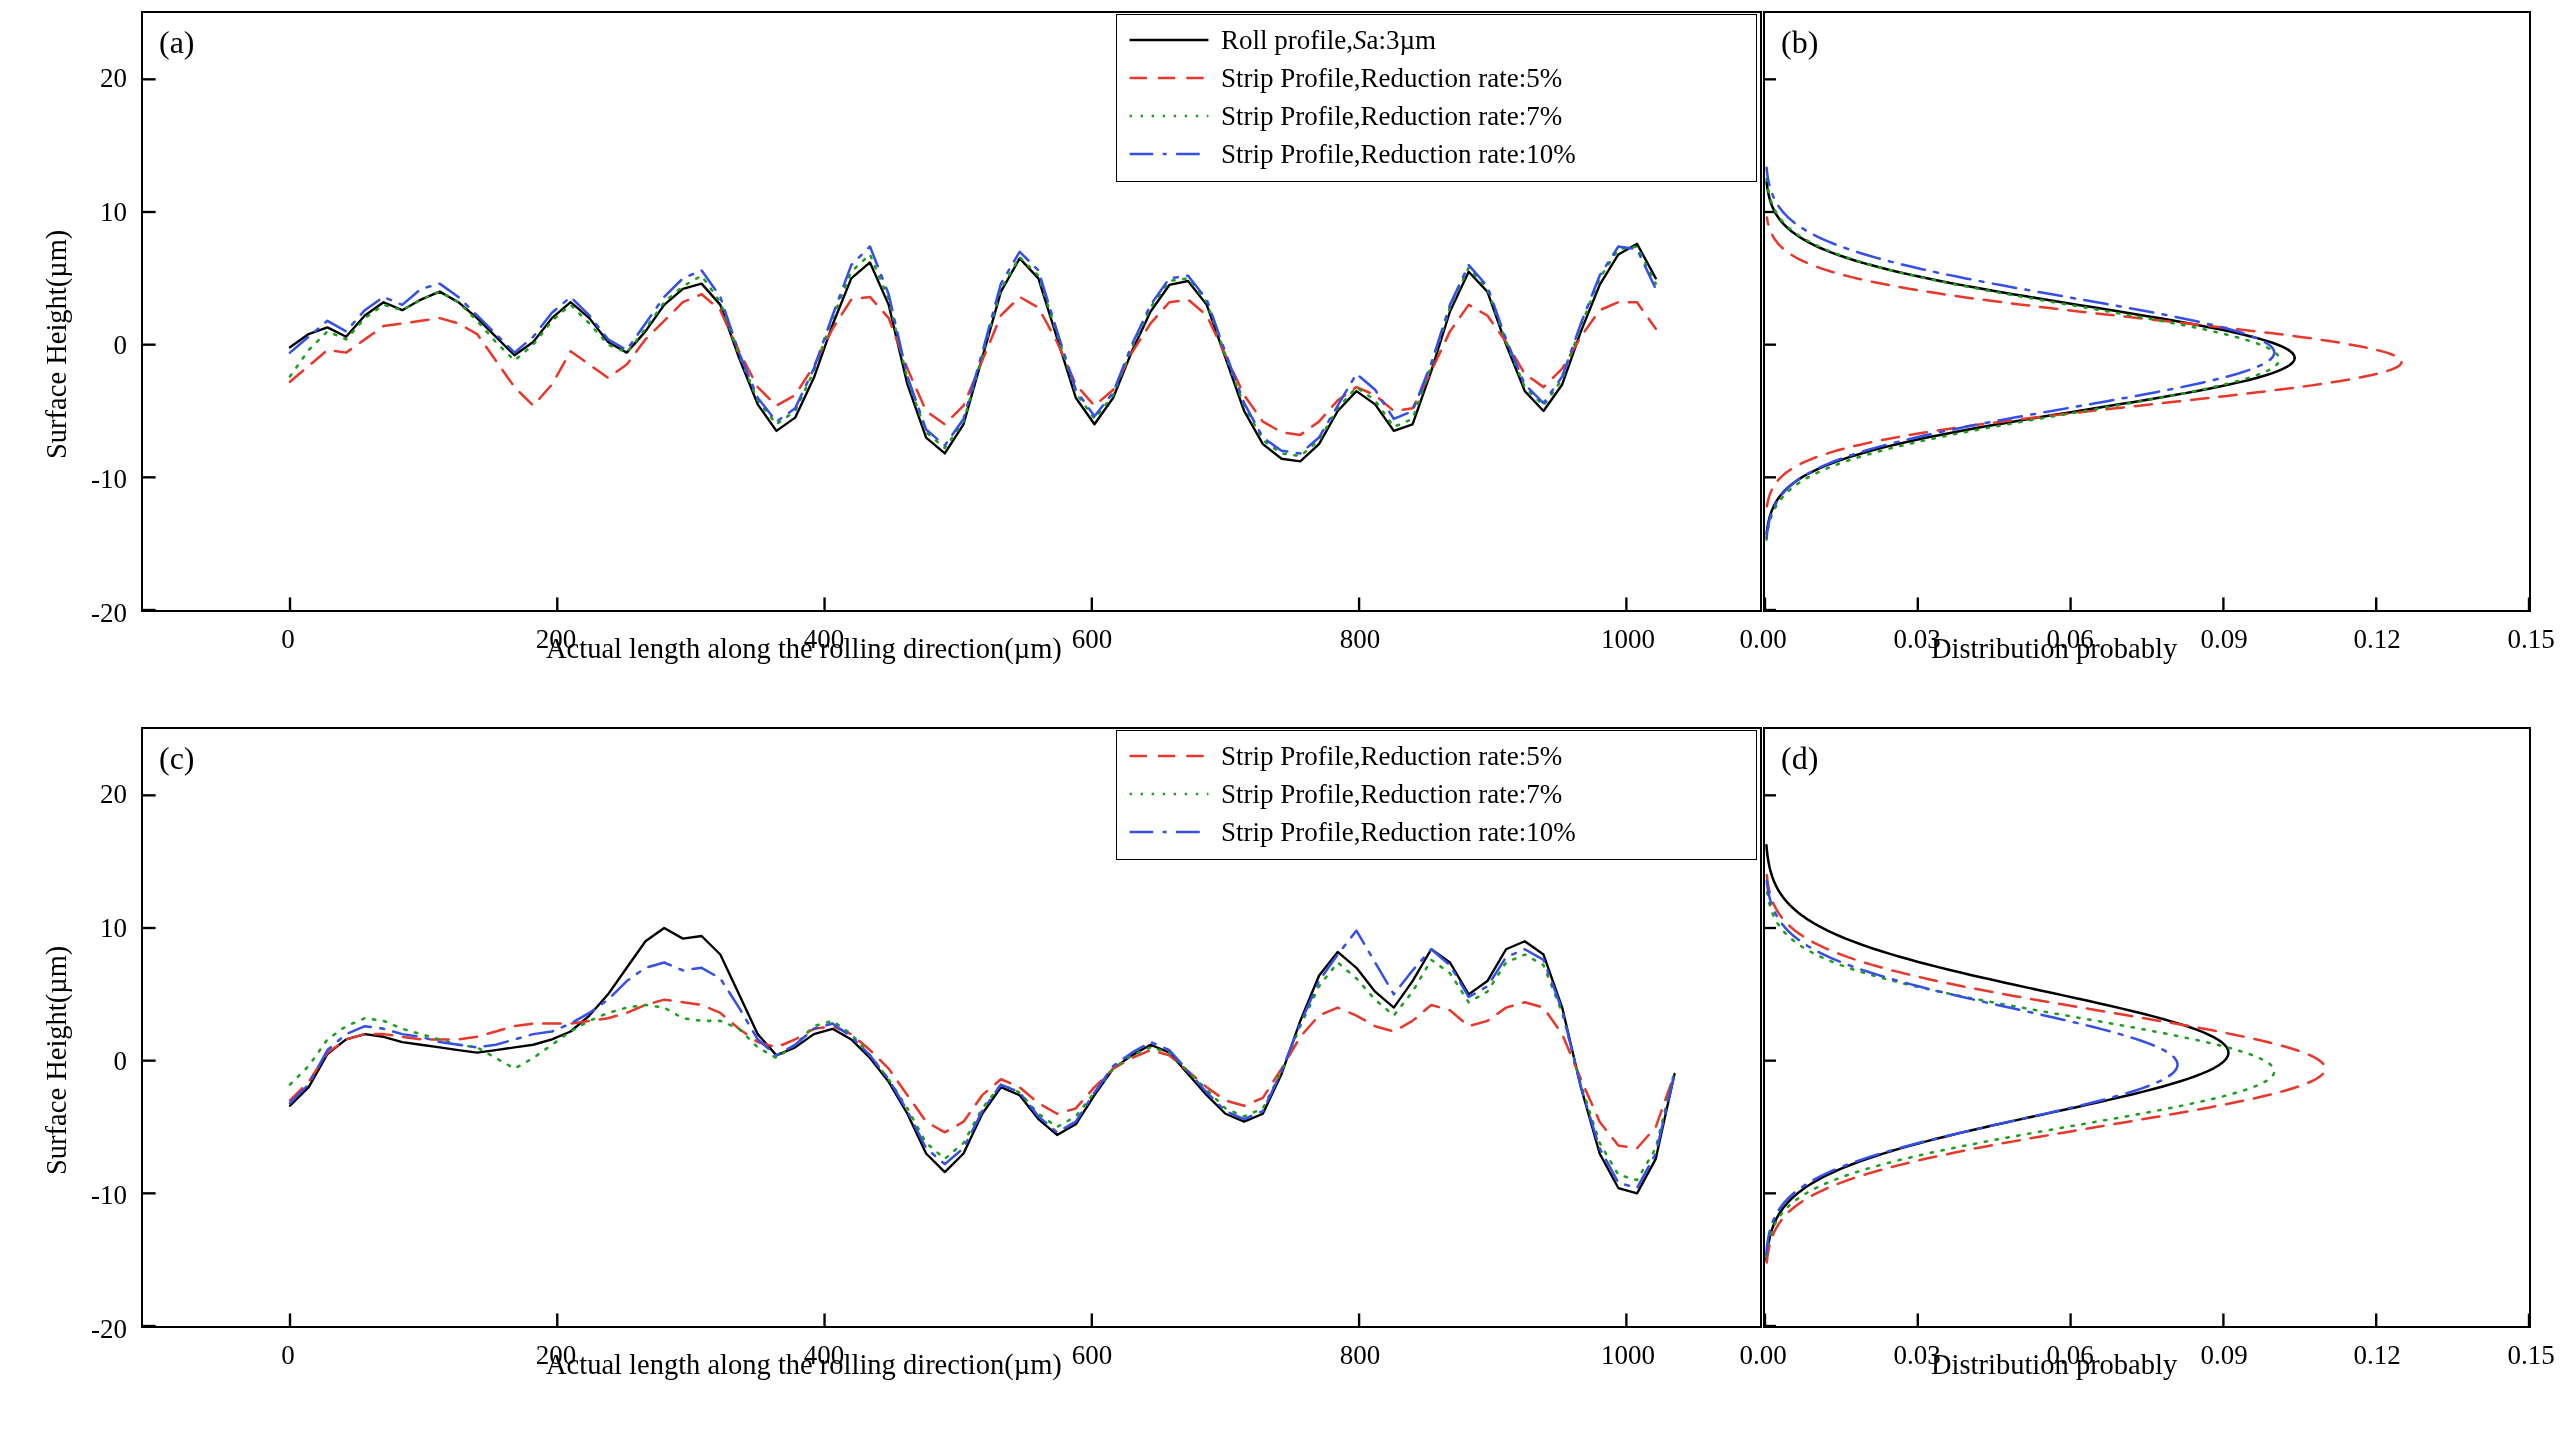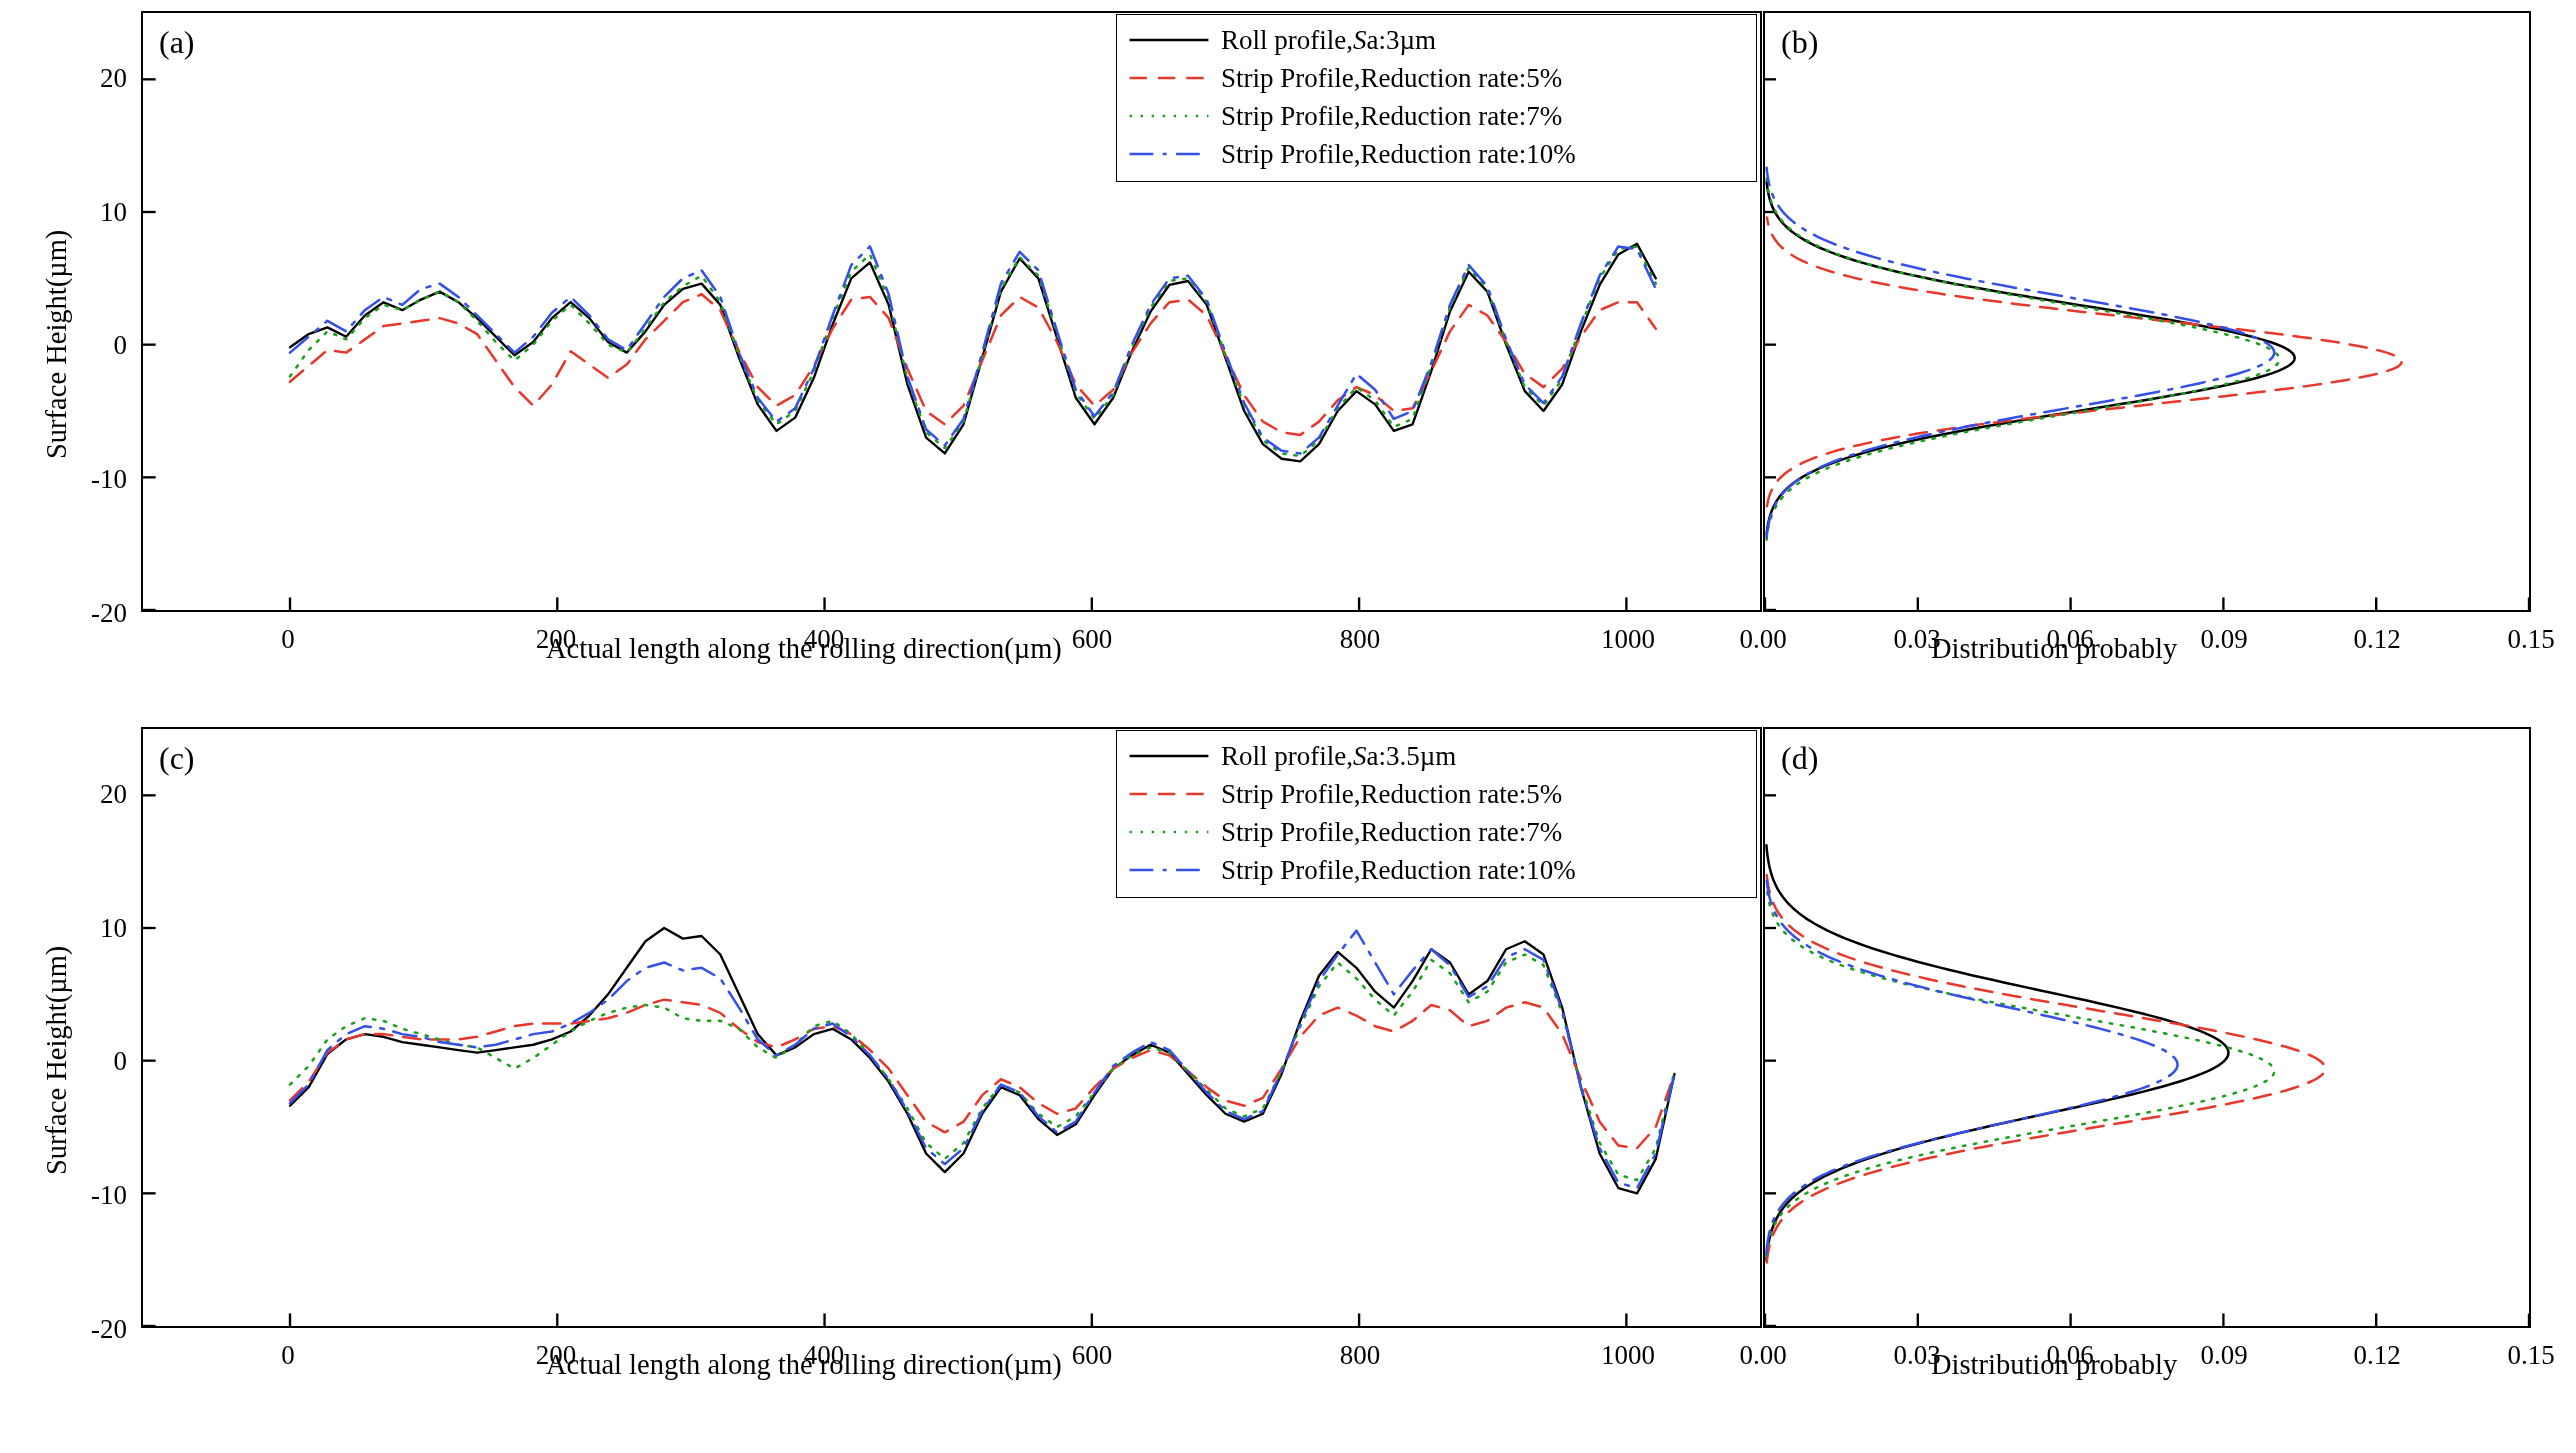--- a/index.html
+++ b/index.html
@@ -192,26 +192,20 @@
           <path d="M2.20 679.27 L2.54 676.18 L2.92 673.10 L3.36 670.01 L3.86 666.93 L4.42 663.84 L5.06 660.75 L5.78 657.67 L6.59 654.58 L7.50 651.49 L8.51 648.41 L9.65 645.32 L10.93 642.23 L12.34 639.15 L13.92 636.06 L15.67 632.97 L17.60 629.89 L19.74 626.80 L22.10 623.72 L24.70 620.63 L27.55 617.54 L30.67 614.46 L34.09 611.37 L37.82 608.28 L41.89 605.20 L46.30 602.11 L51.09 599.02 L56.28 595.94 L61.87 592.85 L67.91 589.76 L74.39 586.68 L81.35 583.59 L88.80 580.50 L96.75 577.42 L105.23 574.33 L114.24 571.25 L123.80 568.16 L133.92 565.07 L144.61 561.99 L155.86 558.90 L167.69 555.81 L180.10 552.73 L193.07 549.64 L206.60 546.55 L220.68 543.47 L235.29 540.38 L250.42 537.29 L266.04 534.21 L282.12 531.12 L298.64 528.04 L315.55 524.95 L332.82 521.86 L350.41 518.78 L368.25 515.69 L386.31 512.60 L404.51 509.52 L422.82 506.43 L441.15 503.34 L459.45 500.26 L477.64 497.17 L495.66 494.08 L513.43 491.00 L530.88 487.91 L547.92 484.83 L564.50 481.74 L580.53 478.65 L595.93 475.57 L610.64 472.48 L624.59 469.39 L637.70 466.31 L649.91 463.22 L661.15 460.13 L671.38 457.05 L680.54 453.96 L688.58 450.87 L695.45 447.79 L701.13 444.70 L705.57 441.61 L708.77 438.53 L710.69 435.44 L711.33 432.36 L710.69 429.27 L708.77 426.18 L705.57 423.10 L701.13 420.01 L695.45 416.92 L688.58 413.84 L680.54 410.75 L671.38 407.66 L661.15 404.58 L649.91 401.49 L637.70 398.40 L624.59 395.32 L610.64 392.23 L595.93 389.15 L580.53 386.06 L564.50 382.97 L547.92 379.89 L530.88 376.80 L513.43 373.71 L495.66 370.63 L477.64 367.54 L459.45 364.45 L441.15 361.37 L422.82 358.28 L404.51 355.19 L386.31 352.11 L368.25 349.02 L350.41 345.94 L332.82 342.85 L315.55 339.76 L298.64 336.68 L282.12 333.59 L266.04 330.50 L250.42 327.42 L235.29 324.33 L220.68 321.24 L206.60 318.16 L193.07 315.07 L180.10 311.98 L167.69 308.90 L155.86 305.81 L144.61 302.72 L133.92 299.64 L123.80 296.55 L114.24 293.47 L105.23 290.38 L96.75 287.29 L88.80 284.21 L81.35 281.12 L74.39 278.03 L67.91 274.95 L61.87 271.86 L56.28 268.77 L51.09 265.69 L46.30 262.60 L41.89 259.51 L37.82 256.43 L34.09 253.34 L30.67 250.26 L27.55 247.17 L24.70 244.08 L22.10 241.00 L19.74 237.91 L17.60 234.82 L15.67 231.74 L13.92 228.65 L12.34 225.56 L10.93 222.48 L9.65 219.39 L8.51 216.30 L7.50 213.22 L6.59 210.13 L5.78 207.05 L5.06 203.96 L4.42 200.87 L3.86 197.79 L3.36 194.70 L2.92 191.61 L2.54 188.53 L2.20 185.44" fill="none" stroke="#e8382b" stroke-width="3.2" stroke-linejoin="round" stroke-linecap="round" stroke-dasharray="22,14"></path>
           <path d="M2.00 671.16 L2.31 668.22 L2.66 665.28 L3.06 662.34 L3.51 659.39 L4.02 656.45 L4.60 653.51 L5.25 650.56 L5.99 647.62 L6.82 644.68 L7.74 641.74 L8.78 638.79 L9.93 635.85 L11.22 632.91 L12.65 629.96 L14.24 627.02 L16.00 624.08 L17.95 621.14 L20.09 618.19 L22.45 615.25 L25.04 612.31 L27.88 609.36 L30.99 606.42 L34.38 603.48 L38.08 600.54 L42.09 597.59 L46.45 594.65 L51.16 591.71 L56.25 588.76 L61.73 585.82 L67.63 582.88 L73.95 579.93 L80.72 576.99 L87.96 574.05 L95.66 571.11 L103.86 568.16 L112.55 565.22 L121.75 562.28 L131.46 559.33 L141.70 556.39 L152.45 553.45 L163.72 550.51 L175.51 547.56 L187.81 544.62 L200.61 541.68 L213.90 538.73 L227.65 535.79 L241.85 532.85 L256.47 529.91 L271.49 526.96 L286.87 524.02 L302.57 521.08 L318.55 518.13 L334.77 515.19 L351.19 512.25 L367.74 509.31 L384.38 506.36 L401.05 503.42 L417.68 500.48 L434.22 497.53 L450.60 494.59 L466.75 491.65 L482.61 488.71 L498.11 485.76 L513.18 482.82 L527.75 479.88 L541.76 476.93 L555.13 473.99 L567.81 471.05 L579.72 468.11 L590.82 465.16 L601.05 462.22 L610.35 459.28 L618.67 456.33 L625.98 453.39 L632.23 450.45 L637.39 447.50 L641.43 444.56 L644.33 441.62 L646.08 438.68 L646.67 435.73 L646.08 432.79 L644.33 429.85 L641.43 426.90 L637.39 423.96 L632.23 421.02 L625.98 418.08 L618.67 415.13 L610.35 412.19 L601.05 409.25 L590.82 406.30 L579.72 403.36 L567.81 400.42 L555.13 397.48 L541.76 394.53 L527.75 391.59 L513.18 388.65 L498.11 385.70 L482.61 382.76 L466.75 379.82 L450.60 376.88 L434.22 373.93 L417.68 370.99 L401.05 368.05 L384.38 365.10 L367.74 362.16 L351.19 359.22 L334.77 356.28 L318.55 353.33 L302.57 350.39 L286.87 347.45 L271.49 344.50 L256.47 341.56 L241.85 338.62 L227.65 335.68 L213.90 332.73 L200.61 329.79 L187.81 326.85 L175.51 323.90 L163.72 320.96 L152.45 318.02 L141.70 315.07 L131.46 312.13 L121.75 309.19 L112.55 306.25 L103.86 303.30 L95.66 300.36 L87.96 297.42 L80.72 294.47 L73.95 291.53 L67.63 288.59 L61.73 285.65 L56.25 282.70 L51.16 279.76 L46.45 276.82 L42.09 273.87 L38.08 270.93 L34.38 267.99 L30.99 265.05 L27.88 262.10 L25.04 259.16 L22.45 256.22 L20.09 253.27 L17.95 250.33 L16.00 247.39 L14.24 244.45 L12.65 241.50 L11.22 238.56 L9.93 235.62 L8.78 232.67 L7.74 229.73 L6.82 226.79 L5.99 223.85 L5.25 220.90 L4.60 217.96 L4.02 215.02 L3.51 212.07 L3.06 209.13 L2.66 206.19 L2.31 203.25 L2.00 200.30" fill="none" stroke="#1ba01b" stroke-width="3.2" stroke-linejoin="round" stroke-linecap="round" stroke-dasharray="3,11"></path>
           <path d="M1.62 668.46 L1.87 665.45 L2.15 662.43 L2.48 659.42 L2.84 656.40 L3.26 653.39 L3.73 650.37 L4.26 647.36 L4.85 644.34 L5.52 641.33 L6.27 638.32 L7.11 635.30 L8.05 632.29 L9.09 629.27 L10.25 626.26 L11.54 623.24 L12.96 620.23 L14.54 617.21 L16.27 614.20 L18.18 611.18 L20.28 608.17 L22.59 605.15 L25.10 602.14 L27.85 599.12 L30.84 596.11 L34.10 593.10 L37.62 590.08 L41.44 587.07 L45.56 584.05 L50.00 581.04 L54.78 578.02 L59.90 575.01 L65.39 571.99 L71.24 568.98 L77.49 565.96 L84.12 562.95 L91.16 559.93 L98.62 556.92 L106.48 553.90 L114.77 550.89 L123.48 547.88 L132.62 544.86 L142.17 541.85 L152.13 538.83 L162.50 535.82 L173.26 532.80 L184.40 529.79 L195.90 526.77 L207.74 523.76 L219.91 520.74 L232.36 517.73 L245.08 514.71 L258.03 511.70 L271.17 508.68 L284.46 505.67 L297.87 502.66 L311.35 499.64 L324.85 496.63 L338.32 493.61 L351.72 490.60 L364.99 487.58 L378.07 484.57 L390.92 481.55 L403.47 478.54 L415.68 475.52 L427.48 472.51 L438.82 469.49 L449.66 466.48 L459.92 463.46 L469.58 460.45 L478.57 457.44 L486.85 454.42 L494.38 451.41 L501.13 448.39 L507.04 445.38 L512.11 442.36 L516.29 439.35 L519.56 436.33 L521.91 433.32 L523.33 430.30 L523.80 427.29 L523.33 424.27 L521.91 421.26 L519.56 418.24 L516.29 415.23 L512.11 412.22 L507.04 409.20 L501.13 406.19 L494.38 403.17 L486.85 400.16 L478.57 397.14 L469.58 394.13 L459.92 391.11 L449.66 388.10 L438.82 385.08 L427.48 382.07 L415.68 379.05 L403.47 376.04 L390.92 373.02 L378.07 370.01 L364.99 367.00 L351.72 363.98 L338.32 360.97 L324.85 357.95 L311.35 354.94 L297.87 351.92 L284.46 348.91 L271.17 345.89 L258.03 342.88 L245.08 339.86 L232.36 336.85 L219.91 333.83 L207.74 330.82 L195.90 327.80 L184.40 324.79 L173.26 321.78 L162.50 318.76 L152.13 315.75 L142.17 312.73 L132.62 309.72 L123.48 306.70 L114.77 303.69 L106.48 300.67 L98.62 297.66 L91.16 294.64 L84.12 291.63 L77.49 288.61 L71.24 285.60 L65.39 282.58 L59.90 279.57 L54.78 276.56 L50.00 273.54 L45.56 270.53 L41.44 267.51 L37.62 264.50 L34.10 261.48 L30.84 258.47 L27.85 255.45 L25.10 252.44 L22.59 249.42 L20.28 246.41 L18.18 243.39 L16.27 240.38 L14.54 237.36 L12.96 234.35 L11.54 231.34 L10.25 228.32 L9.09 225.31 L8.05 222.29 L7.11 219.28 L6.27 216.26 L5.52 213.25 L4.85 210.23 L4.26 207.22 L3.73 204.20 L3.26 201.19 L2.84 198.17 L2.48 195.16 L2.15 192.14 L1.87 189.13 L1.62 186.12" fill="none" stroke="#3550e8" stroke-width="3.2" stroke-linejoin="round" stroke-linecap="round" stroke-dasharray="30,12,5,12"></path>
         </svg>
       <div class="panel-label lbl-side">(d)</div>
     </div>
 
     <div class="legend" id="legend-c" style="left:1116px;top:14.2px;width:641px;">
         <div class="legend-row">
           <div class="legend-key"><svg width="82" height="16" viewBox="0 0 104 20">
-              <line x1="2" y1="10" x2="102" y2="10" stroke="#000000" stroke-width="3.2"></line>
-            </svg></div>
-          <div class="legend-text"><span>Roll profile,</span><span class="ital">S</span><span>a:3.5µm</span></div>
-        </div>
-        <div class="legend-row">
-          <div class="legend-key"><svg width="82" height="16" viewBox="0 0 104 20">
               <line x1="2" y1="10" x2="102" y2="10" stroke="#e8382b" stroke-width="3.2" stroke-dasharray="22,14"></line>
             </svg></div>
           <div class="legend-text">Strip Profile,Reduction rate:5%</div>
         </div>
         <div class="legend-row">
           <div class="legend-key"><svg width="82" height="16" viewBox="0 0 104 20">
               <line x1="2" y1="10" x2="102" y2="10" stroke="#1ba01b" stroke-width="3.2" stroke-dasharray="3,11"></line>
             </svg></div>
           <div class="legend-text">Strip Profile,Reduction rate:7%</div>
         </div>

